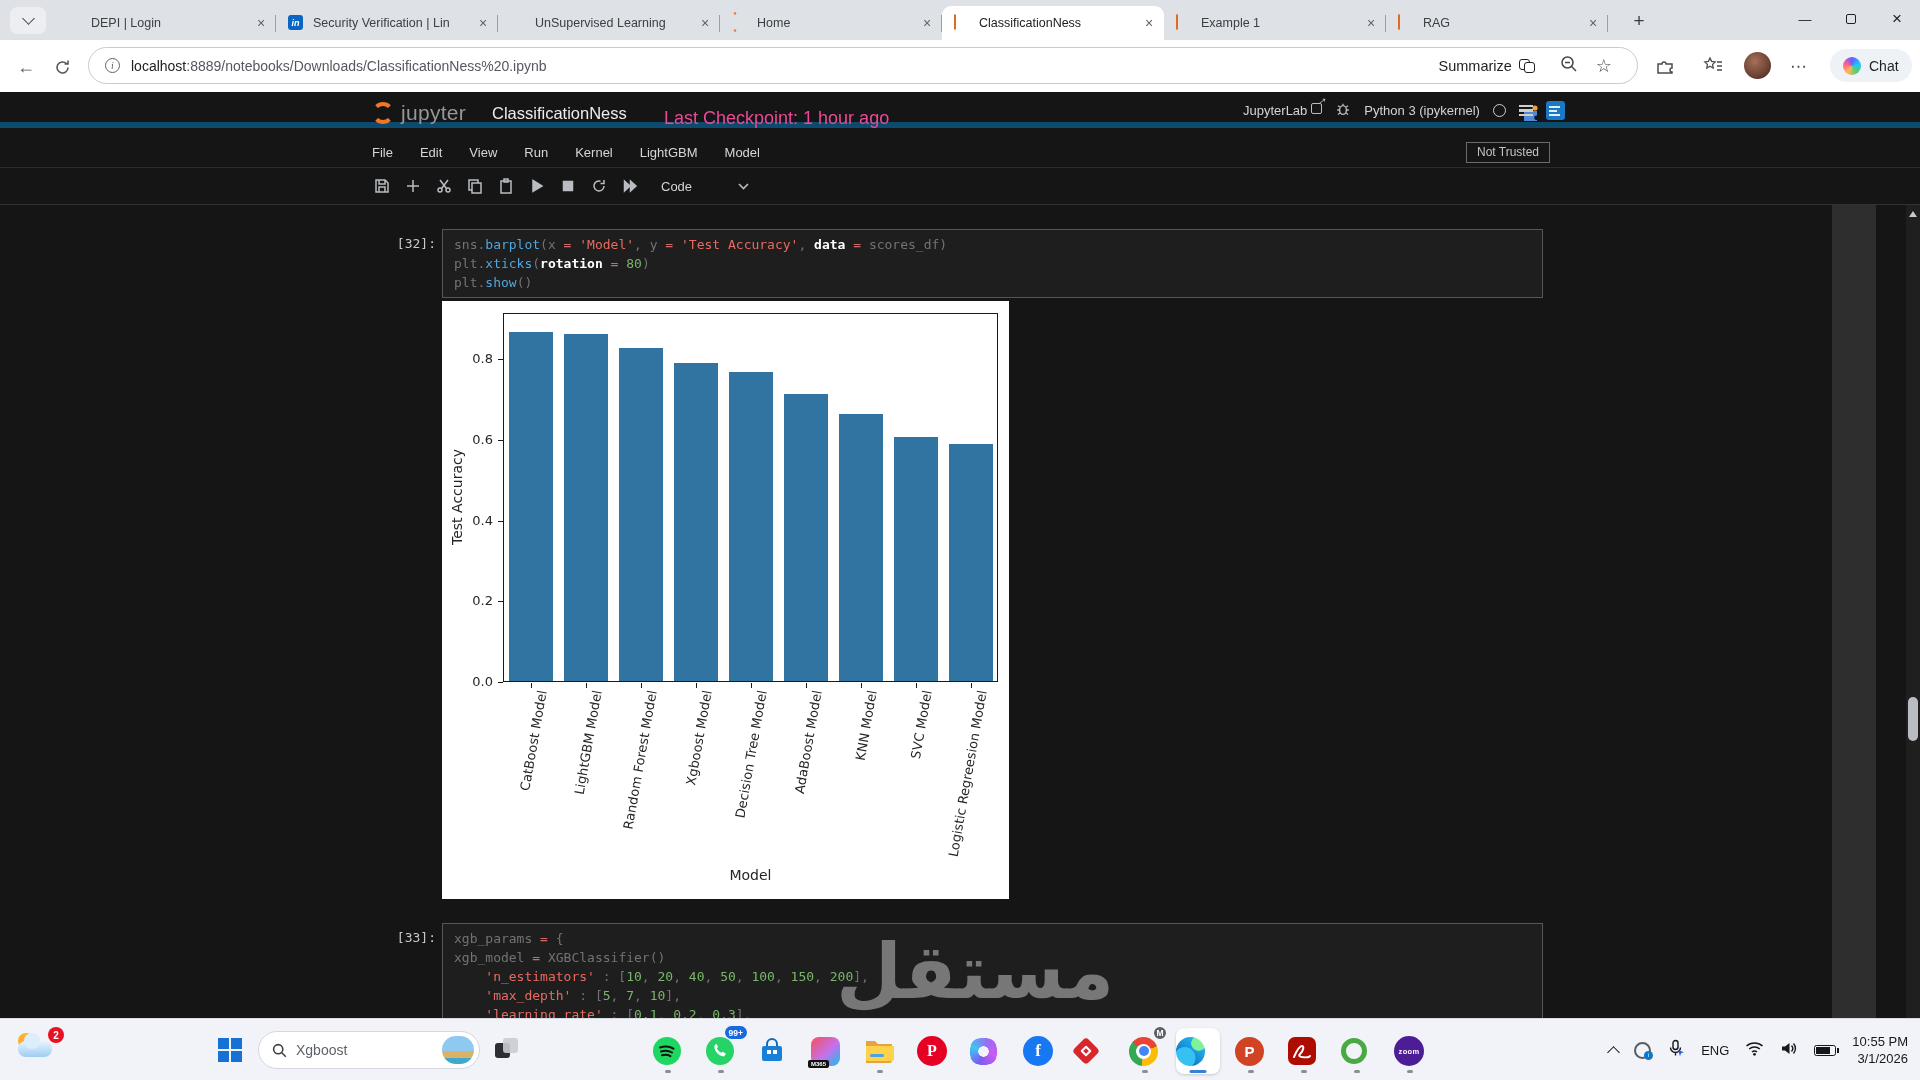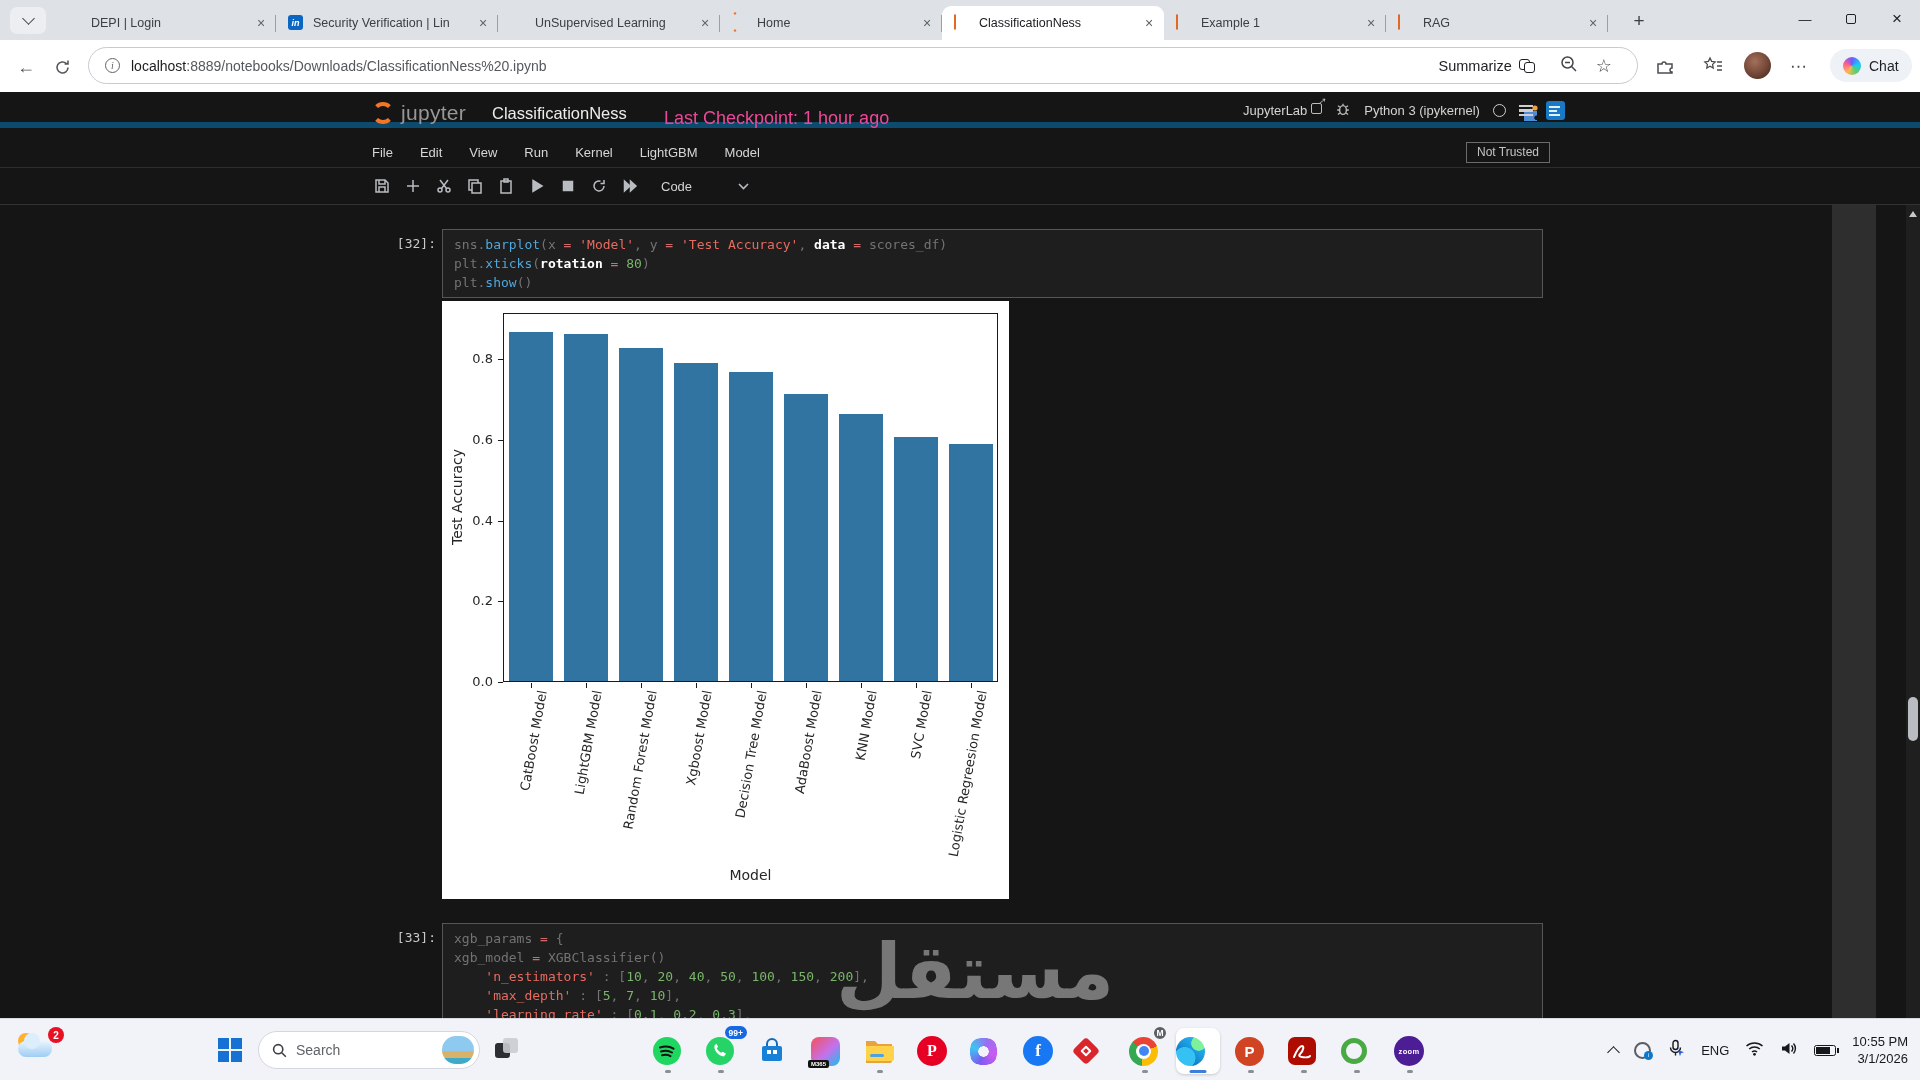--- a/index.html
+++ b/index.html
@@ -425,21 +425,21 @@
           <i></i>
           <i></i>
           <i></i>
           <i></i>
         </div>
       <div class="searchpill">
         <svg width="15" height="15" viewBox="0 0 15 15">
             <circle cx="6.2" cy="6.2" r="4.6" stroke="#3c4043" stroke-width="1.6" fill="none"></circle>
             <path d="m9.8 9.8 4 4" stroke="#3c4043" stroke-width="1.6"></path>
           </svg>
-        <span class="stxt">Search</span>
+        <span class="stxt">Xgboost</span>
         <span class="simg"></span>
       </div>
       <div class="taskview">
           <i></i>
           <i></i>
         </div>
     </div>
     <div class="tb-apps">
         <div class="app">
           <svg width="30" height="30" viewBox="0 0 30 30">

